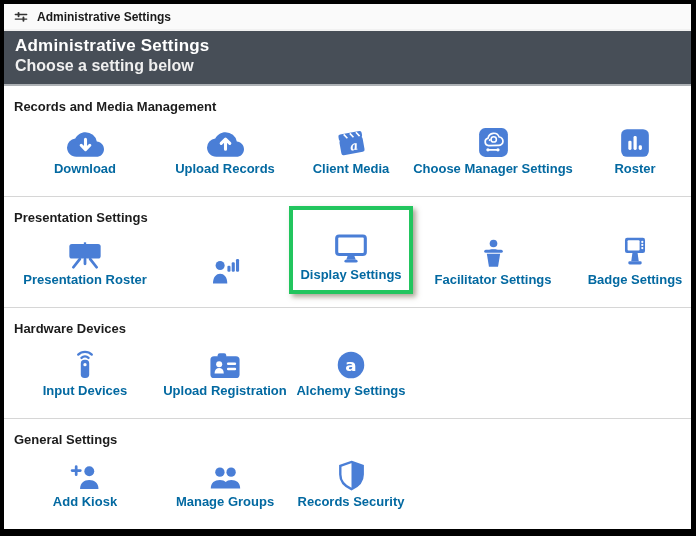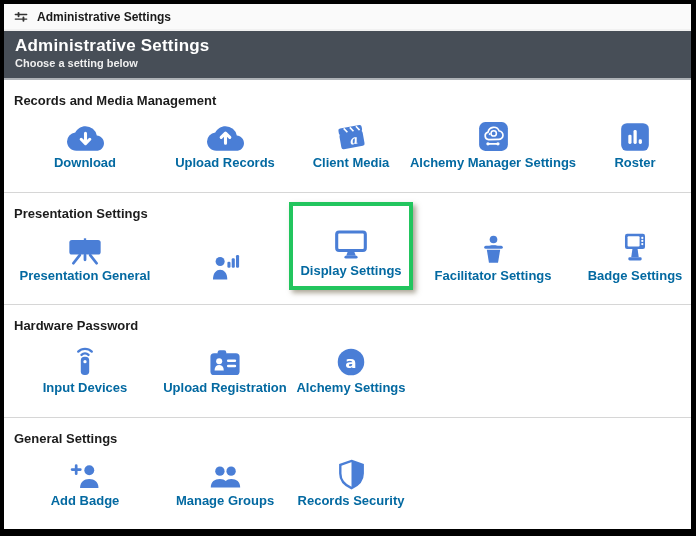--- a/index.html
+++ b/index.html
@@ -20,21 +20,21 @@
     border-bottom: 2px solid #f1f1f1;
   }
   .titlebar .tb-icon { display: flex; color: #333; }
   .app-header {
     background: #474e57;
     padding: 5px 12px 9px 11px;
     border-bottom: 2px solid #aeb2b6;
     flex: 0 0 auto;
   }
   .app-title { font-size: 17px; font-weight: bold; color: #ffffff; letter-spacing: .2px; }
-  .app-subtitle { font-size: 11px; font-weight: bold; color: #efefef; margin-top: 1px; }
+  .app-subtitle { font-size: 16px; font-weight: bold; color: #efefef; margin-top: 1px; }
   .content { flex: 1 1 auto; display: flex; flex-direction: column; background: #fff; }
   .section { border-bottom: 1px solid #d6d6d6; padding: 10px 0 0; flex: 1 1 auto; }
   .section:last-child { border-bottom: none; }
   .section-title { font-size: 13px; font-weight: bold; color: #1c1c1c; margin: 3px 0 11px 10px; }
   .row {
     display: grid;
     grid-template-columns: 150px 130px 122px 162px 122px;
     align-items: end;
     padding: 0 0 13px 6px;
   }
@@ -119,21 +119,21 @@
             <svg width="31" height="31" viewBox="0 0 28 28">
               <rect x="1" y="1" width="26" height="26" rx="5.5" fill="currentColor"></rect>
               <path fill="none" stroke="#ffffff" stroke-width="1.5" stroke-linejoin="round" d="M9.6 16.8a3.4 3.4 0 0 1-.5-6.7 5.2 5.2 0 0 1 10-1.1 3.8 3.8 0 0 1-.7 7.6z"></path>
               <circle cx="14.2" cy="11.2" r="2.4" fill="none" stroke="#ffffff" stroke-width="1.4"></circle>
               <path d="M11.2 11.2l-1.3 1.1" stroke="#ffffff" stroke-width="1.3"></path>
               <path d="M9.3 20.6h8" stroke="#ffffff" stroke-width="1.5" stroke-linecap="round"></path>
               <circle cx="9" cy="20.6" r="1.5" fill="#ffffff"></circle>
               <circle cx="18" cy="20.6" r="1.5" fill="#ffffff"></circle>
             </svg>
           </span>
-          <span class="label">Alchemy Manager Settings</span>
+          <span class="label">Choose Manager Settings</span>
         </div>
 
         <div class="item">
           <span class="icon">
             <svg width="30" height="30" viewBox="0 0 26 26">
               <rect x="1" y="1" width="24" height="24" rx="5" fill="currentColor"></rect>
               <rect x="7.2" y="11" width="2.8" height="8" rx="1.2" fill="#ffffff"></rect>
               <rect x="11.7" y="7" width="2.8" height="12" rx="1.2" fill="#ffffff"></rect>
               <rect x="16.2" y="15" width="2.8" height="4" rx="1.2" fill="#ffffff"></rect>
             </svg>
@@ -149,21 +149,21 @@
       <div class="row">
 
         <div class="item">
           <span class="icon">
             <svg width="38" height="29" viewBox="0 0 32 25">
               <path d="M16 2v2" stroke="currentColor" stroke-width="2"></path>
               <rect x="2.5" y="3.5" width="27" height="12.5" rx="2.2" fill="currentColor"></rect>
               <path fill="none" stroke="currentColor" stroke-width="2.4" stroke-linecap="round" d="M11.5 16.5 6 23.5M20.5 16.5 26 23.5M16 16.5v4"></path>
             </svg>
           </span>
-          <span class="label">Presentation General</span>
+          <span class="label">Presentation Roster</span>
         </div>
 
         <div class="item">
           <span class="icon">
             <svg width="31" height="31" viewBox="0 0 26 26">
               <circle cx="8.5" cy="8" r="3.8" fill="currentColor"></circle>
               <path d="M2.5 23c0-5.4 2.7-8.2 6-8.2s6 2.8 6 8.2z" fill="currentColor"></path>
               <rect x="14.6" y="8.2" width="2.6" height="5" rx="1" fill="currentColor"></rect>
               <rect x="18.2" y="5.2" width="2.6" height="8" rx="1" fill="currentColor"></rect>
               <rect x="21.8" y="2.6" width="2.6" height="10.6" rx="1" fill="currentColor"></rect>
@@ -206,21 +206,21 @@
               <rect x="6.8" y="21.5" width="11.4" height="2.6" rx="1.2" fill="currentColor"></rect>
             </svg>
           </span>
           <span class="label">Badge Settings</span>
         </div>
 
       </div>
     </div>
 
     <div class="section">
-      <div class="section-title">Hardware Password</div>
+      <div class="section-title">Hardware Devices</div>
       <div class="row">
 
         <div class="item">
           <span class="icon">
             <svg width="28" height="33" viewBox="0 0 24 28">
               <path fill="none" stroke="currentColor" stroke-width="2" stroke-linecap="round" d="M6.2 6.4a8.2 8.2 0 0 1 11.6 0M9 9.2a4.3 4.3 0 0 1 6 0"></path>
               <rect x="8.4" y="10.8" width="7.2" height="15.7" rx="3.2" fill="currentColor"></rect>
               <circle cx="12" cy="15" r="1.4" fill="#ffffff"></circle>
             </svg>
           </span>
@@ -259,21 +259,21 @@
       <div class="row">
 
         <div class="item">
           <span class="icon">
             <svg width="33" height="29" viewBox="0 0 28 24">
               <path d="M2.6 7h7M6.1 3.5v7" stroke="currentColor" stroke-width="2.3" stroke-linecap="round"></path>
               <circle cx="17.2" cy="7.6" r="4.2" fill="currentColor"></circle>
               <path d="M9.4 22.6c0-5.2 3.4-7.6 7.8-7.6s7.8 2.4 7.8 7.6z" fill="currentColor"></path>
             </svg>
           </span>
-          <span class="label">Add Badge</span>
+          <span class="label">Add Kiosk</span>
         </div>
 
         <div class="item">
           <span class="icon">
             <svg width="35" height="27" viewBox="0 0 30 22">
               <circle cx="10.2" cy="6.4" r="4" fill="currentColor"></circle>
               <circle cx="19.8" cy="6.4" r="4" fill="currentColor"></circle>
               <path d="M2.4 20.4c0-4.8 3.3-7.2 7.8-7.2 2.4 0 3.9.7 5 1.7 1-1 2.6-1.7 4.8-1.7 4.4 0 7.6 2.4 7.6 7.2z" fill="currentColor"></path>
             </svg>
           </span>

